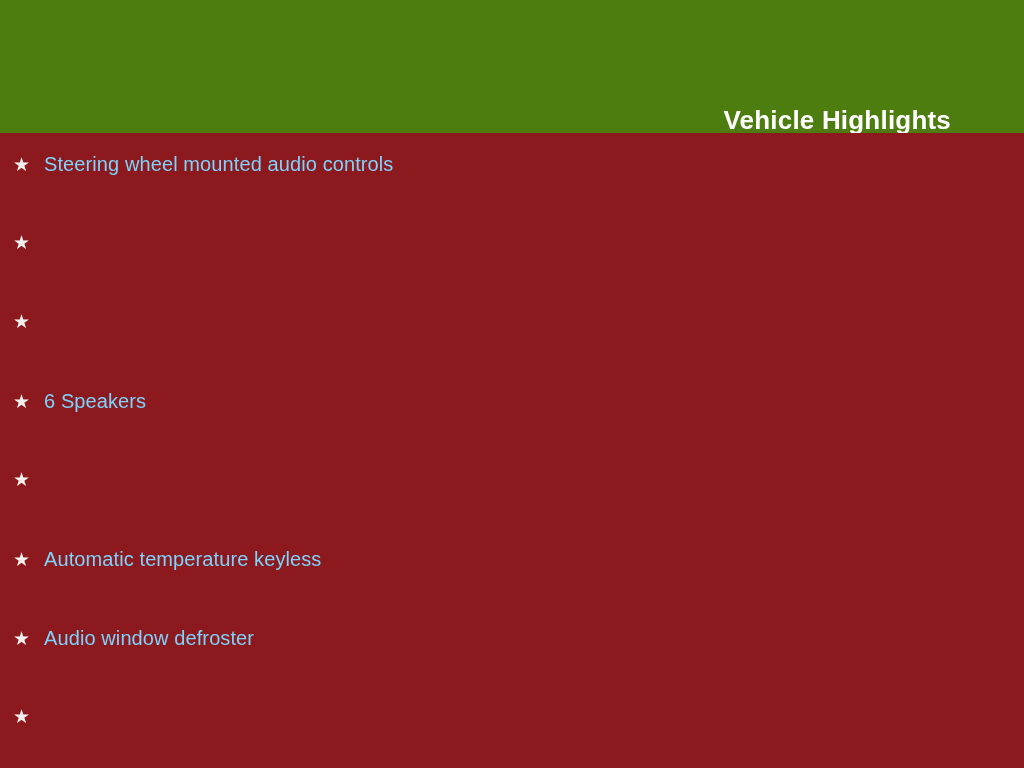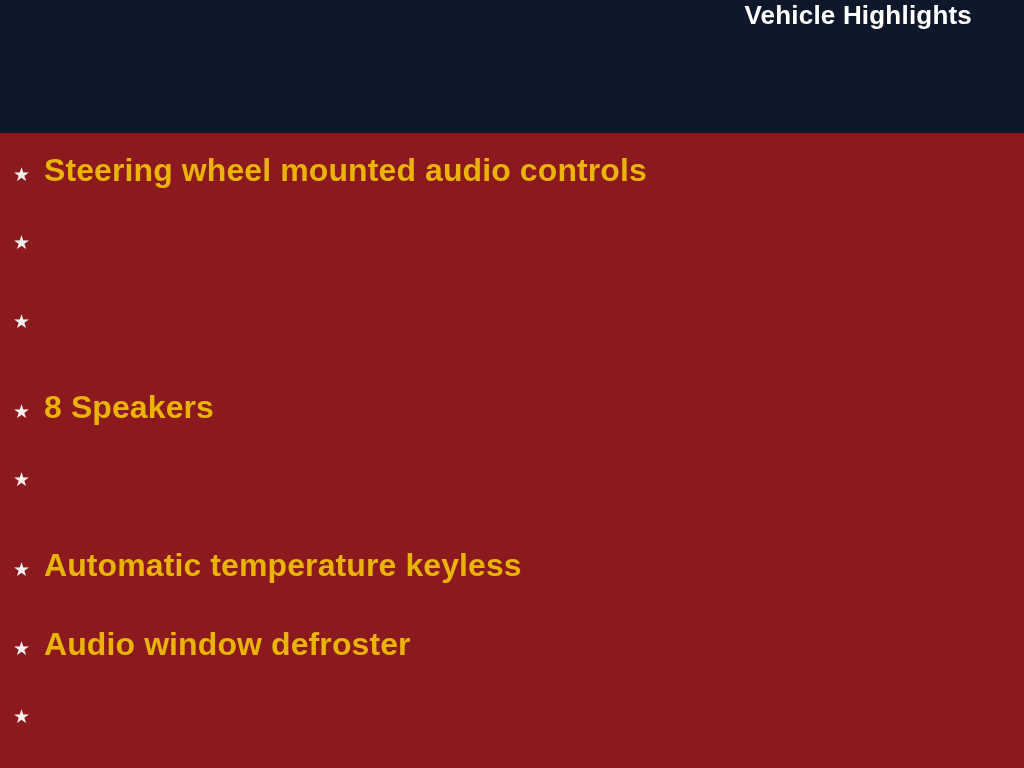--- a/index.html
+++ b/index.html
@@ -18,27 +18,27 @@
     width: 1024px;
     height: 768px;
     background: #8b191d;
     display: flex;
     flex-direction: column;
   }
   #header-bar {
     position: relative;
     width: 100%;
     height: 133px;
-    background: #0f172a;
+    background: #4d7c0f;
     flex: 0 0 133px;
     display: flex;
-    align-items: flex-start;
+    align-items: flex-end;
     justify-content: flex-end;
     box-sizing: border-box;
-    padding-right: 52px;
+    padding-right: 73px;
   }
   #slide-title {
     color: #ffffff;
     font-size: 26px;
     font-weight: bold;
     letter-spacing: 0.2px;
     line-height: 1;
     white-space: nowrap;
     margin-top: 2px;
   }
@@ -68,24 +68,24 @@
   }
   .bullet-star {
     flex: 0 0 auto;
     width: 31px;
     color: #f3f1f0;
     font-size: 19px;
     line-height: 1;
     display: inline-block;
   }
   .bullet-text {
-    color: #eab308;
-    font-size: 32px;
+    color: #7dd3fc;
+    font-size: 20px;
     line-height: 1;
-    font-weight: bold;
+    font-weight: normal;
     letter-spacing: 0.1px;
     white-space: nowrap;
   }
 </style>
 </head>
 <body>
 
 <div id="slide">
 
   <div id="header-bar">
@@ -103,21 +103,21 @@
       <li class="bullet-row">
         <span class="bullet-star">★</span>
       </li>
 
       <li class="bullet-row">
         <span class="bullet-star">★</span>
       </li>
 
       <li class="bullet-row">
         <span class="bullet-star">★</span>
-        <span class="bullet-text">8 Speakers</span>
+        <span class="bullet-text">6 Speakers</span>
       </li>
 
       <li class="bullet-row">
         <span class="bullet-star">★</span>
       </li>
 
       <li class="bullet-row">
         <span class="bullet-star">★</span>
         <span class="bullet-text">Automatic temperature keyless</span>
       </li>

